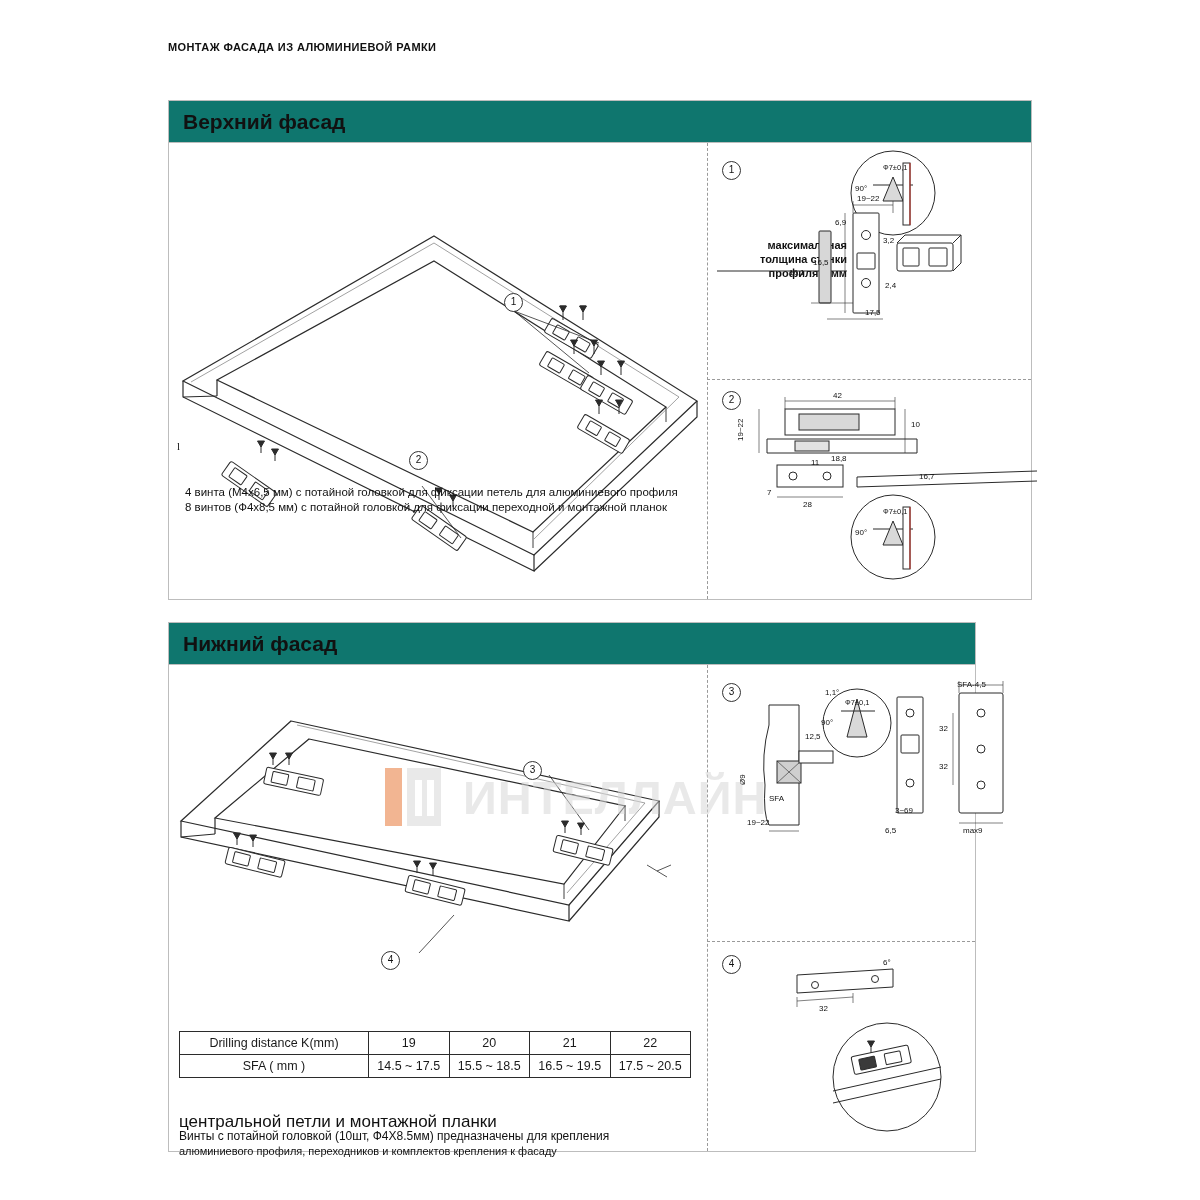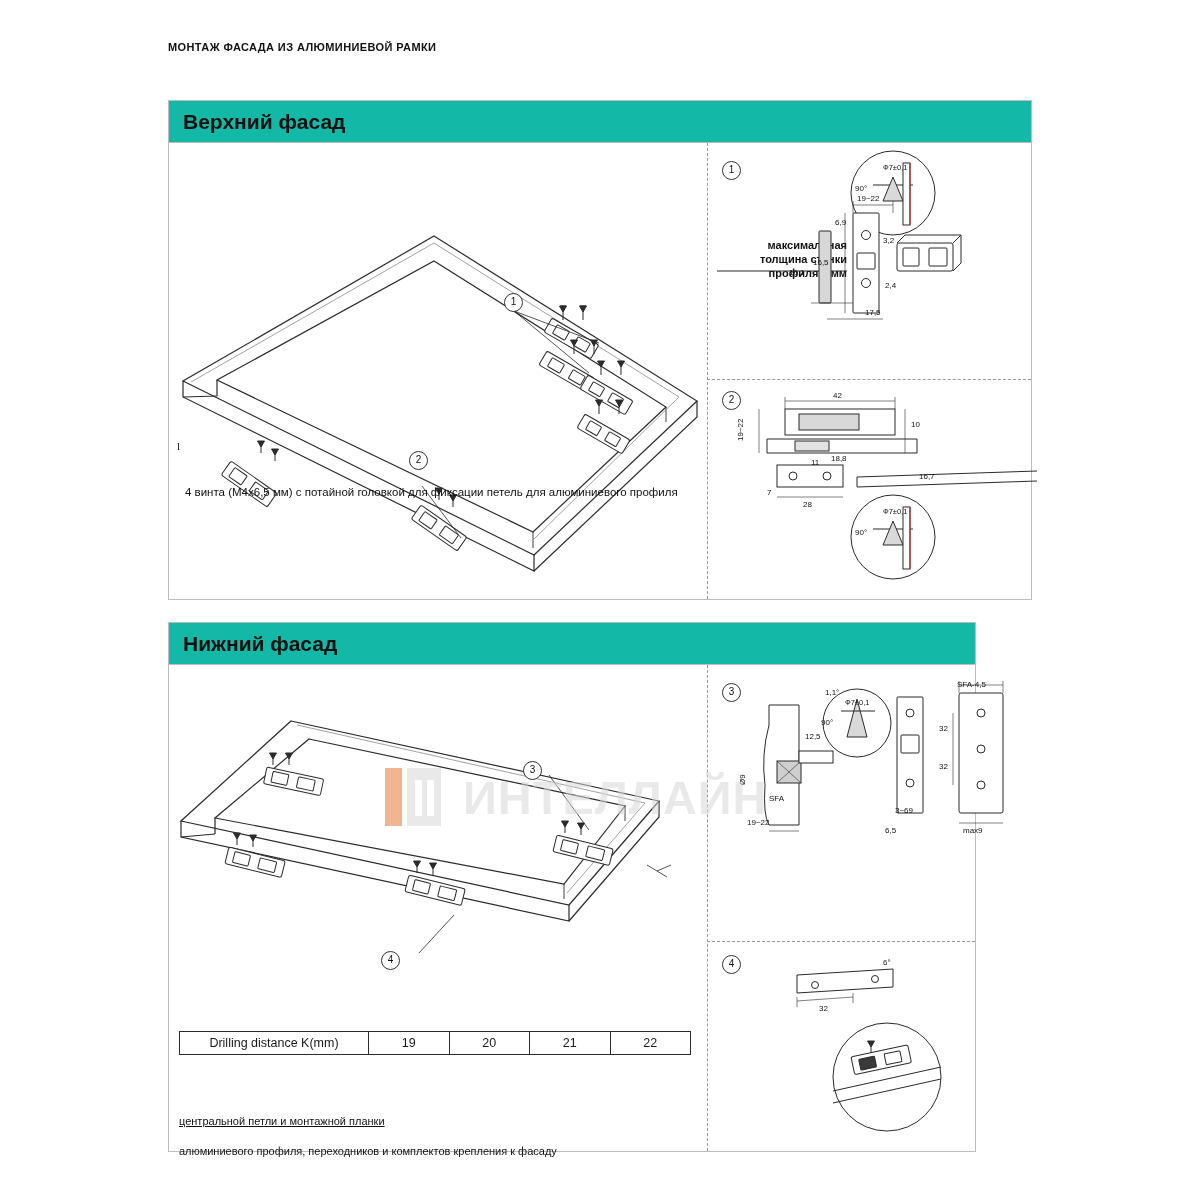--- a/index.html
+++ b/index.html
@@ -14,21 +14,21 @@
   .page{position:absolute;left:0;top:0;width:1200px;height:1200px;}
 
   .doc-title{
     position:absolute;left:168px;top:41px;
     font-size:11px;font-weight:bold;letter-spacing:.4px;color:#111;
   }
 
   
   .section{position:absolute;}
   .section-head{
-    background:#14b8a6;
+    background:#0f766e;
     border:1px solid #bdbdbd;
     border-bottom:none;
     height:42px;
     display:flex;align-items:center;
     padding-left:14px;
     box-sizing:border-box;
   }
   .section-head h2{
     margin:0;font-size:21px;font-weight:bold;color:#111;
   }
@@ -241,20 +241,21 @@
           <path d="M253,343 L292,395"></path>
         </g>
 
         <text x="8" y="307" font-size="11" fill="#111" font-family="Liberation Serif, serif">l</text>
       </svg>
 
       <div class="callout" style="left:335px;top:150px;">1</div>
       <div class="callout" style="left:240px;top:308px;">2</div>
 
       <div class="note" style="left:16px;top:342px;">4 винта (М4x6,5 мм) с потайной головкой для фиксации петель для алюминиевого профиля</div>
+      <div class="note" style="left:16px;top:357px;">8 винтов (Ф4x8,5 мм) с потайной головкой для фиксации переходной и монтажной планок</div>
 
       <div class="callout" style="left:553px;top:18px;">1</div>
 
       <div class="note" style="left:558px;top:95px;width:120px;text-align:right;font-weight:bold;font-size:11px;line-height:14px;">максимальная толщина стенки профиля 2 мм</div>
 
       <svg class="svg-abs" width="330" height="236" viewBox="0 0 330 236" style="left:538px;top:0;">
 
         <g fill="none" stroke="#2b2b2b" stroke-width="1">
           <circle cx="186" cy="50" r="42"></circle>
           <path d="M166,42 L206,42" stroke-width="1"></path>
@@ -448,24 +449,32 @@
 
       <table class="k-table" style="left:10px;top:366px;width:512px;">
         <tbody>
             <tr>
           <td style="width:176px;">Drilling distance K(mm)</td>
           <td>19</td>
           <td>20</td>
           <td>21</td>
           <td>22</td>
         </tr>
+        <tr>
+          <td>SFA ( mm )</td>
+          <td>14.5 ~ 17.5</td>
+          <td>15.5 ~ 18.5</td>
+          <td>16.5 ~ 19.5</td>
+          <td>17.5 ~ 20.5</td>
+        </tr>
       </tbody>
         </table>
 
-      <div class="note" style="left:10px;top:449px;font-size:11px;text-decoration:underline;">центральной петли и монтажной планки</div>
+      <div class="note" style="left:10px;top:449px;font-size:17px;">центральной петли и монтажной планки</div>
+      <div class="note" style="left:10px;top:464px;font-size:12px;">Винты с потайной головкой (10шт, Ф4X8.5мм) предназначены для крепления</div>
       <div class="note" style="left:10px;top:479px;font-size:11px;">алюминиевого профиля, переходников и комплектов крепления к фасаду</div>
 
       <div class="callout" style="left:553px;top:18px;">3</div>
 
       <svg class="svg-abs" width="330" height="276" viewBox="0 0 330 276" style="left:538px;top:0;">
         <g fill="none" stroke="#2b2b2b" stroke-width="1">
 
           <path d="M62,40 L92,40 L92,160 L62,160 Q56,150 58,120 Q54,90 62,60 Z" fill="#ffffff"></path>
           <rect x="70" y="96" width="24" height="22" fill="#cfcfcf"></rect>
           <path d="M70,96 L94,118 M70,118 L94,96" stroke-width="0.6"></path>

